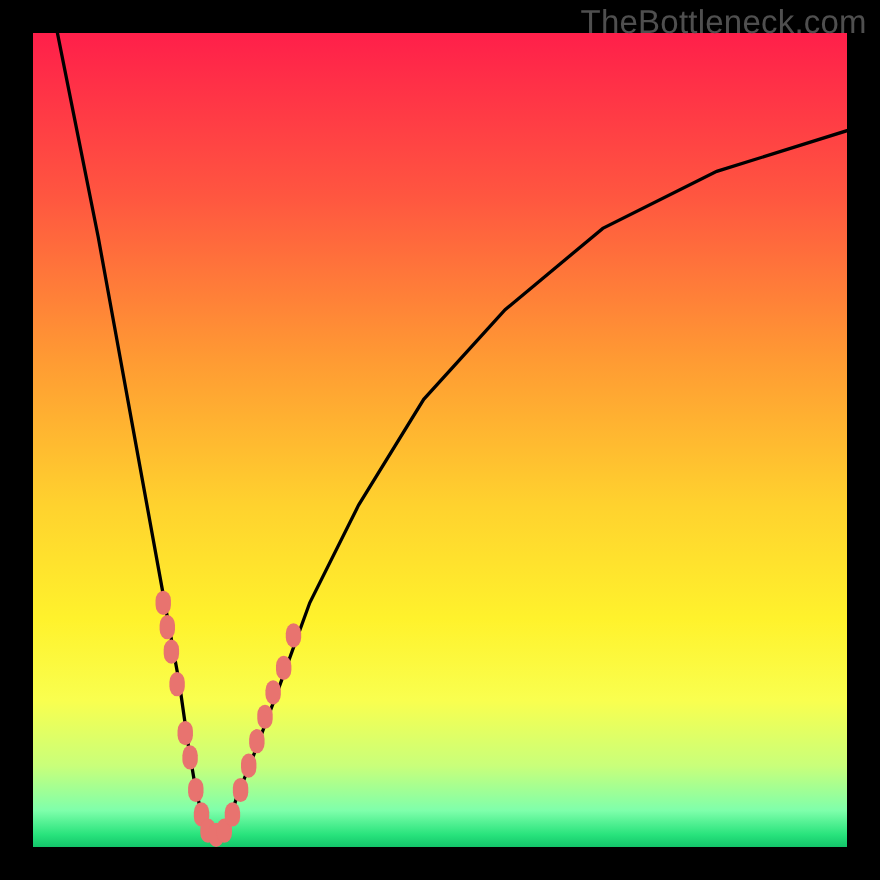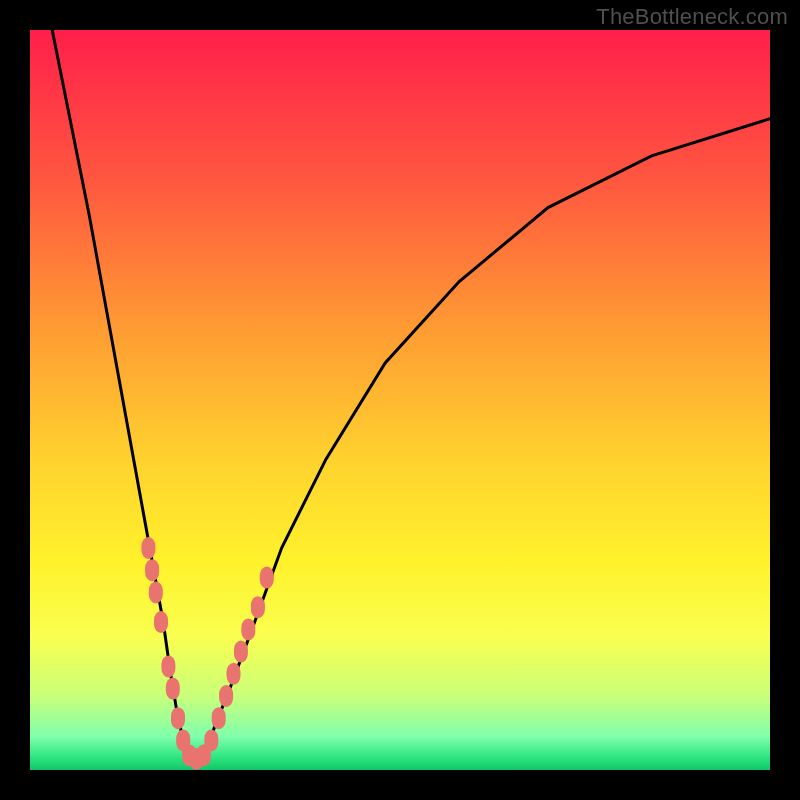--- a/index.html
+++ b/index.html
@@ -27,21 +27,21 @@
   }
   .gradient {
     position: absolute;
     inset: 0;
   }
   .watermark {
     position: absolute;
     top: 4px;
     right: 12px;
     color: #4f4f4f;
-    font-size: 22px;
+    font-size: 30px;
     letter-spacing: 0.2px;
     font-weight: 400;
   }
   svg { display: block; }
 </style>
 </head>
 <body>
 
 <div class="frame">
   <div class="plot">

